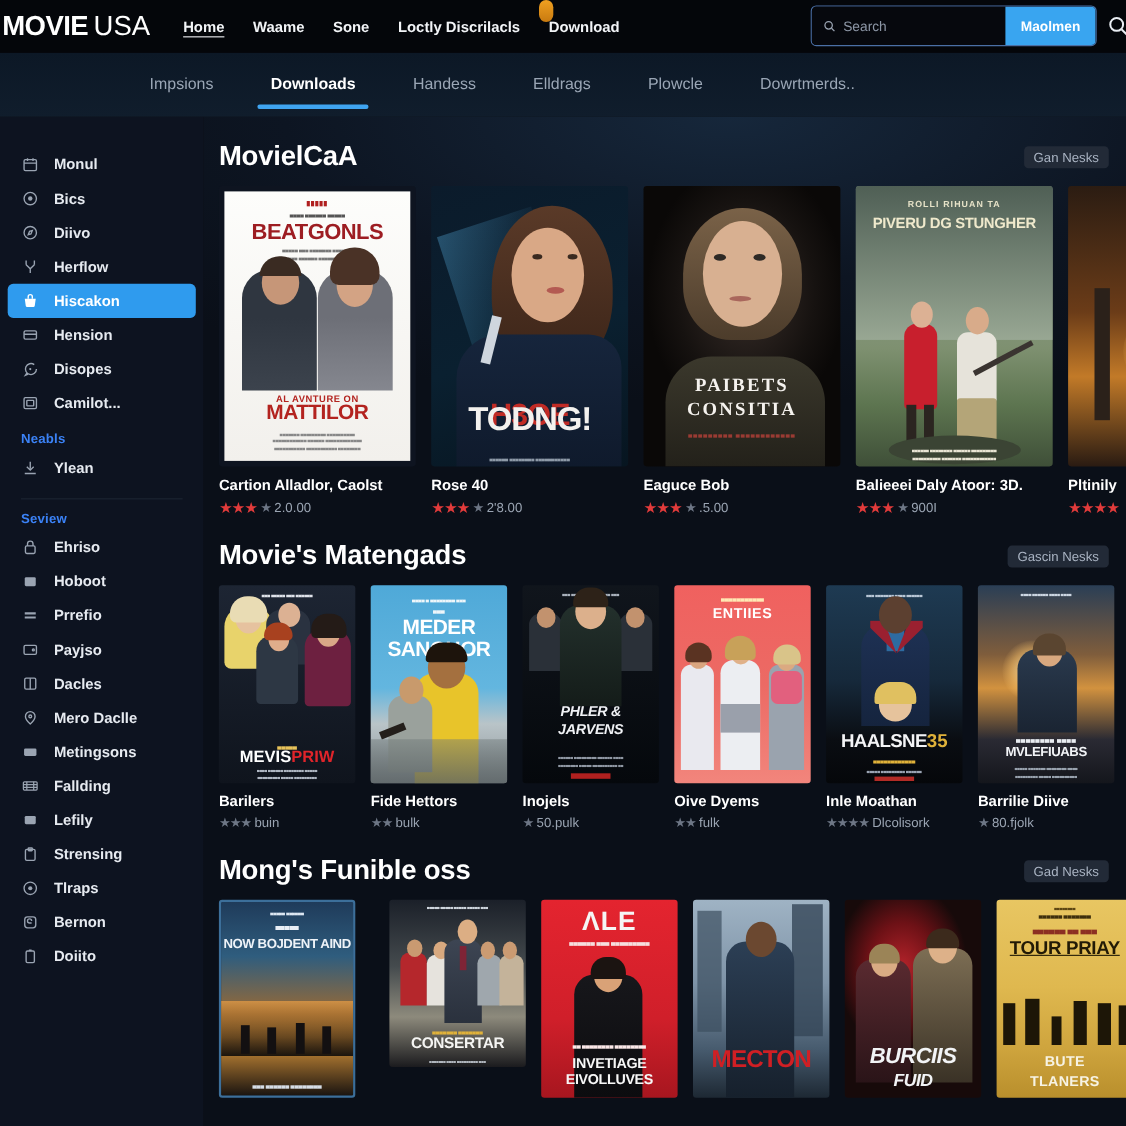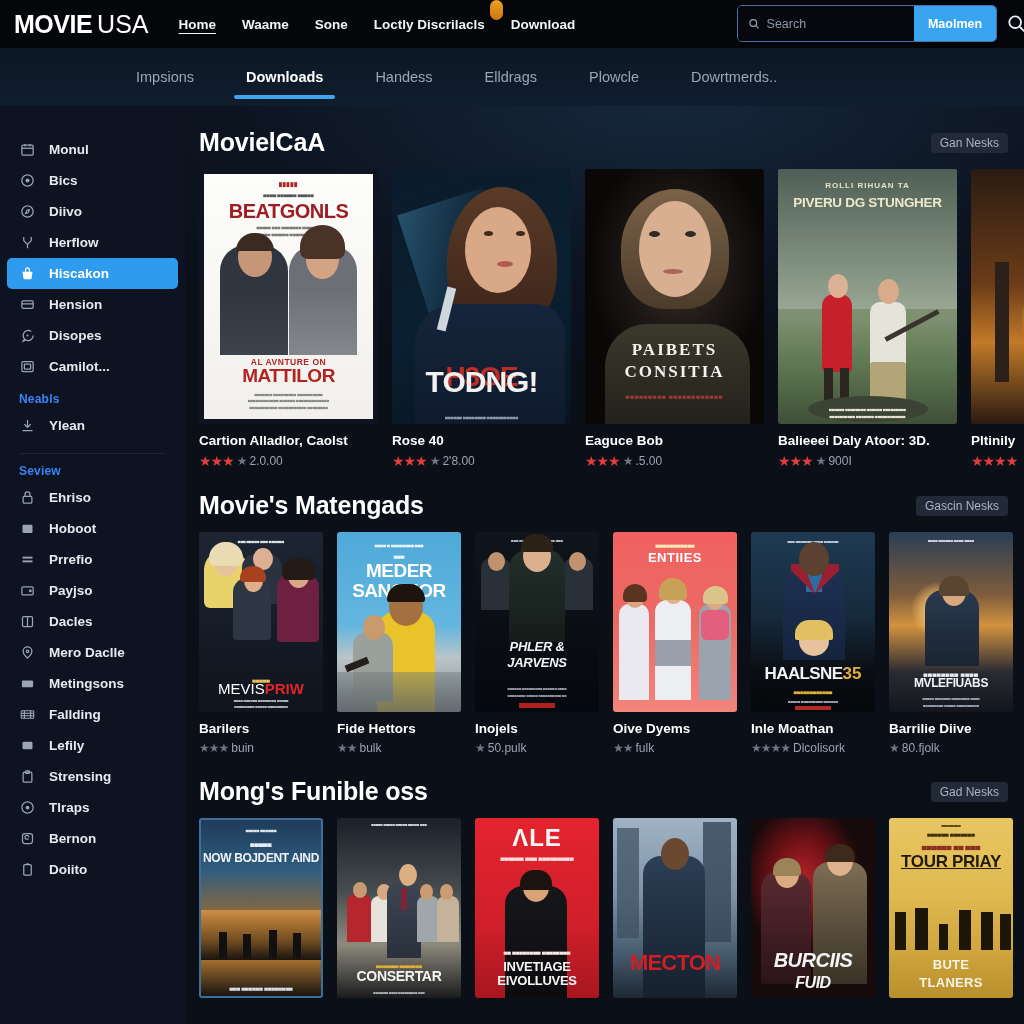--- a/index.html
+++ b/index.html
@@ -12,21 +12,21 @@
   body { position: relative; }
 
   
   .topbar {
     position: absolute; top: 0; left: 0; width: 1024px; height: 48px;
     background: #04060a;
     display: flex; align-items: center;
     z-index: 30;
   }
   .brand {
-    margin-left: 14px;
+    margin-left: 2px;
     font-size: 25px; font-weight: 700; letter-spacing: -0.5px;
     color: #ffffff; white-space: nowrap;
     font-family: "Liberation Sans", sans-serif;
   }
   .brand .b1 { font-weight: 700; }
   .brand .b2 { font-weight: 400; margin-left: 5px; letter-spacing: 0px;}
 
   .topnav { display: flex; align-items: center; gap: 26px; margin-left: 30px; }
   .topnav a {
     color: #f2f4f7; font-size: 13.5px; font-weight: 700;
@@ -551,21 +551,21 @@
           <div style="position:absolute;left:43px;top:22px;width:40px;height:50px;border-radius:14px 14px 4px 4px;background:#2a3240;"></div>
           <div style="position:absolute;left:54px;top:16px;width:20px;height:22px;border-radius:50%;background:#dcb193;"></div>
           <div style="position:absolute;left:34px;top:46px;width:38px;height:62px;border-radius:14px 14px 4px 4px;background:#2d3744;"></div>
           <div style="position:absolute;left:45px;top:38px;width:19px;height:22px;border-radius:50%;background:#e0ad8b;"></div>
           <div style="position:absolute;left:41px;top:34px;width:26px;height:16px;border-radius:12px 12px 4px 4px;background:#a8411f;"></div>
           <div style="position:absolute;right:4px;top:40px;width:42px;height:70px;border-radius:16px 16px 4px 4px;background:#6d2040;"></div>
           <div style="position:absolute;right:14px;top:32px;width:21px;height:24px;border-radius:50%;background:#d9a887;"></div>
           <div style="position:absolute;right:8px;top:26px;width:32px;height:22px;border-radius:14px 14px 4px 4px;background:#241b17;"></div>
           <div style="position:absolute;left:0;right:0;bottom:30px;text-align:center;font-size:5px;color:#e8c35a;">▄▄▄▄▄</div>
           <div style="position:absolute;left:0;right:0;bottom:14px;text-align:center;">
-            <span style="font-size:15px;font-weight:400;color:#ffffff;">MEVIS</span><span style="font-size:15px;font-weight:800;color:#e0242a;">PRIW</span>
+            <span style="font-size:15px;font-weight:700;color:#ffffff;">MEVIS</span><span style="font-size:15px;font-weight:800;color:#e0242a;">PRIW</span>
           </div>
           <div style="position:absolute;bottom:3px;left:6px;right:6px;text-align:center;font-size:3.2px;color:#aeb6c2;line-height:1.9;">▄▄▄▄ ▄▄▄▄▄▄ ▄▄▄▄▄▄▄▄ ▄▄▄▄▄<br>▄▄▄▄▄▄▄▄▄ ▄▄▄▄▄ ▄▄▄▄▄▄▄▄▄</div>
         </div>
         <div class="card-title">Barilers</div>
         <div class="card-meta">
           <span class="stars dim">★★★</span>
           <span>buin</span>
         </div>
       </div>
 
@@ -696,21 +696,21 @@
           <div style="position:absolute;left:18px;bottom:38px;width:8px;height:26px;background:#131011;"></div>
           <div style="position:absolute;left:42px;bottom:38px;width:8px;height:24px;background:#131011;"></div>
           <div style="position:absolute;left:68px;bottom:38px;width:8px;height:28px;background:#131011;"></div>
           <div style="position:absolute;left:92px;bottom:38px;width:8px;height:25px;background:#131011;"></div>
           <div style="position:absolute;bottom:6px;left:4px;right:4px;text-align:center;font-size:5px;color:#d6dde6;">▄▄▄ ▄▄▄▄▄▄ ▄▄▄▄▄▄▄▄</div>
         </div>
         <div class="card-title"></div>
       </div>
 
       <div class="card">
-        <div class="poster" style="width:124px;height:180px;background:linear-gradient(180deg,#1b2029,#454b4e 40%,#8d8a7c 70%,#1b1b1e 100%);">
+        <div class="poster" style="width:124px;height:152px;background:linear-gradient(180deg,#1b2029,#454b4e 40%,#8d8a7c 70%,#1b1b1e 100%);margin-left:17px;">
           <div style="position:absolute;top:4px;left:0;right:0;text-align:center;font-size:3.2px;color:#cfd6de;">▄▄▄▄▄ ▄▄▄▄▄ ▄▄▄▄▄ ▄▄▄▄▄ ▄▄▄</div>
           <div style="position:absolute;left:10px;bottom:56px;width:24px;height:48px;background:#b5272c;border-radius:8px 8px 0 0;"></div>
           <div style="position:absolute;left:16px;bottom:100px;width:14px;height:16px;border-radius:50%;background:#c99a71;"></div>
           <div style="position:absolute;left:34px;bottom:56px;width:24px;height:46px;background:#e6e3dd;border-radius:8px 8px 0 0;"></div>
           <div style="position:absolute;left:40px;bottom:98px;width:14px;height:16px;border-radius:50%;background:#d8a97f;"></div>
           <div style="position:absolute;left:50px;bottom:40px;width:34px;height:76px;background:linear-gradient(180deg,#3d4553,#2a313d);border-radius:12px 12px 0 0;"></div>
           <div style="position:absolute;left:62px;bottom:112px;width:18px;height:22px;border-radius:50%;background:#dcae84;"></div>
           <div style="position:absolute;left:64px;bottom:88px;width:6px;height:22px;background:#7e2436;"></div>
           <div style="position:absolute;right:22px;bottom:56px;width:22px;height:46px;background:#9fa7ad;border-radius:8px 8px 0 0;"></div>
           <div style="position:absolute;right:28px;bottom:98px;width:13px;height:16px;border-radius:50%;background:#cb9b72;"></div>

